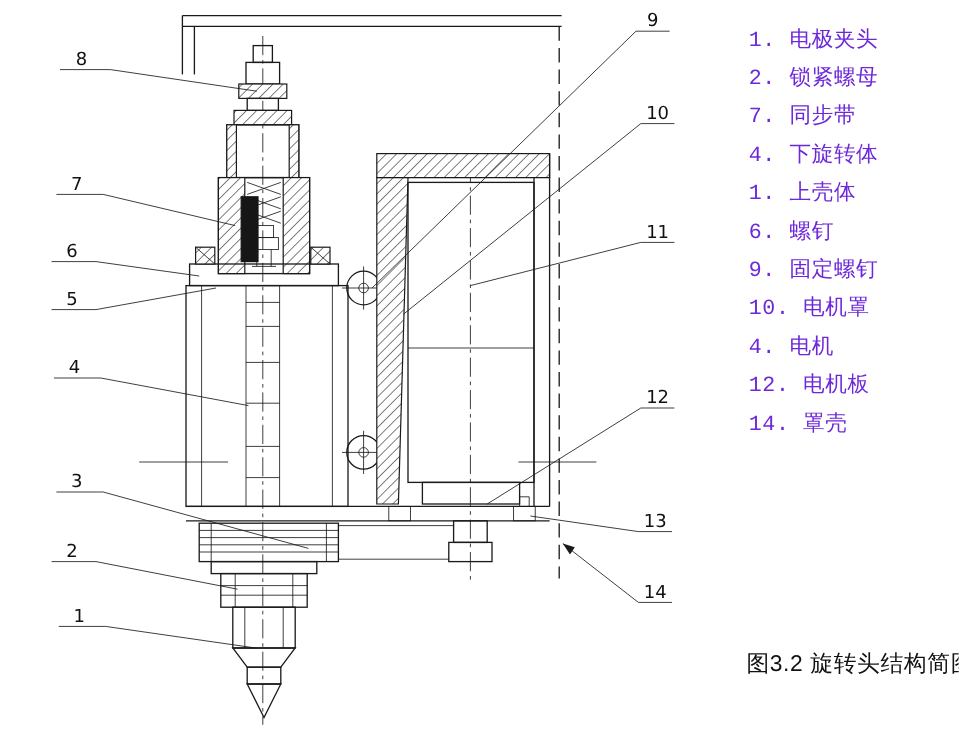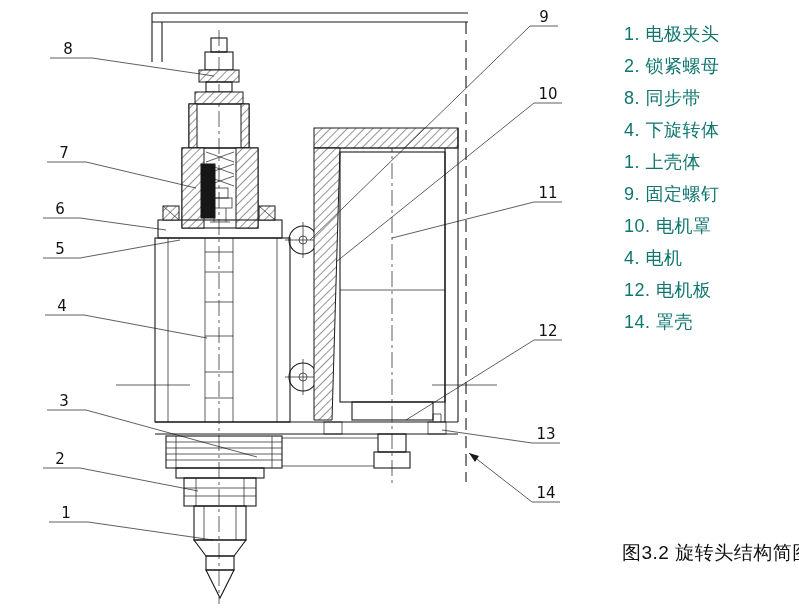--- a/index.html
+++ b/index.html
@@ -11,22 +11,22 @@
   .ln   { stroke:#1a1a1a; stroke-width:1.1; fill:none; }
   .thin { stroke:#1a1a1a; stroke-width:0.7; fill:none; }
   .hatched { stroke:#1a1a1a; stroke-width:1; }
   .dark { fill:#161616; stroke:#161616; }
   .callout-text { font:15px "DejaVu Sans", sans-serif; fill:#111; text-anchor:middle; }
   .legend {
     position:absolute; left:624px; top:18px;
     display:flex; flex-direction:column;
   }
   .legend-item {
-    height:32px; line-height:32px; font-size:18px; color:#0f766e;
-    white-space:nowrap; letter-spacing:0.5px;
+    height:32px; line-height:32px; font-size:18px; color:#6d28d9;
+    white-space:nowrap; letter-spacing:0.5px;font-family:Liberation Mono, monospace;
   }
   .caption {
     position:absolute; left:622px; top:540px;
     font-size:19px; color:#111; white-space:nowrap; letter-spacing:0.5px;
   }
 </style>
 </head>
 <body>
 
 <div class="stage">
@@ -226,23 +226,24 @@
       <text class="callout-text" x="548" y="198">11</text>
       <text class="callout-text" x="548" y="336">12</text>
       <text class="callout-text" x="546" y="439">13</text>
       <text class="callout-text" x="546" y="498">14</text>
     </g>
   </svg>
 
   <div class="legend">
     <div class="legend-item">1. 电极夹头</div>
     <div class="legend-item">2. 锁紧螺母</div>
-    <div class="legend-item">8. 同步带</div>
+    <div class="legend-item">7. 同步带</div>
     <div class="legend-item">4. 下旋转体</div>
     <div class="legend-item">1. 上壳体</div>
+    <div class="legend-item">6. 螺钉</div>
     <div class="legend-item">9. 固定螺钉</div>
     <div class="legend-item">10. 电机罩</div>
     <div class="legend-item">4. 电机</div>
     <div class="legend-item">12. 电机板</div>
     <div class="legend-item">14. 罩壳</div>
   </div>
 
   <div class="caption">图3.2 旋转头结构简图</div>
 
 </div>

